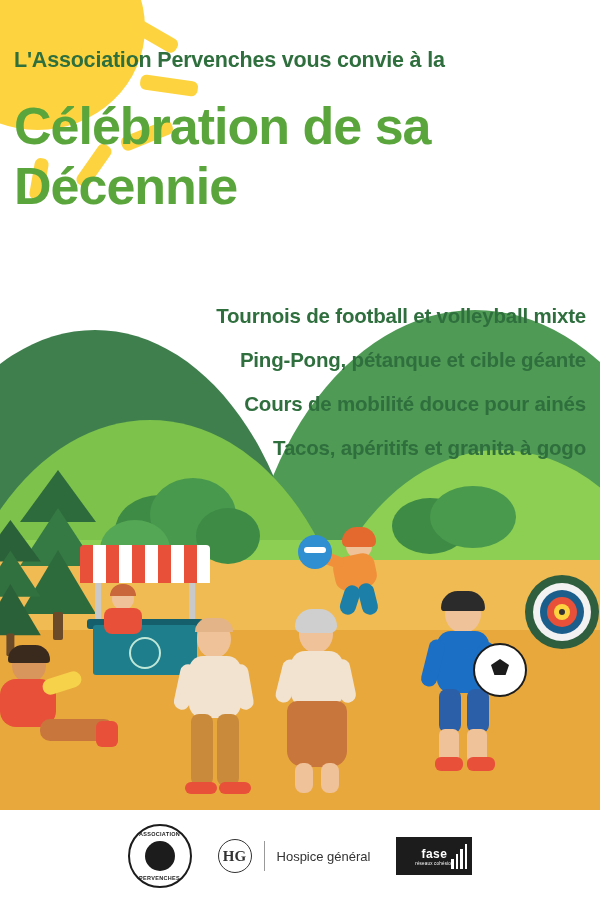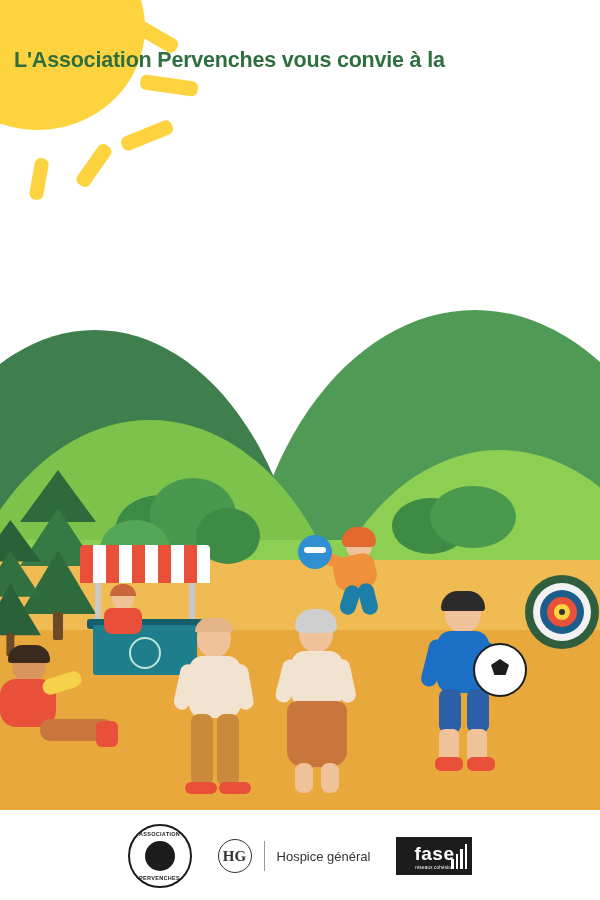--- a/index.html
+++ b/index.html
@@ -181,21 +181,21 @@
     display:flex; align-items:center; justify-content:center;
     font-size:15px; font-weight:bold; font-family:"Liberation Serif", serif;
   }
   .hg-sep { width:1px; height:30px; background:#999; }
   .hg-label { font-size:13px; color:#333; }
   .logo-fase {
     width:76px; height:38px; background:#1c1c1c; color:#ffffff;
     display:flex; flex-direction:column; align-items:center; justify-content:center;
     position:relative;
   }
-  .fase-main { font-size:19px; font-weight:bold; letter-spacing:0.5px; }
+  .fase-main { font-size:12px; font-weight:bold; letter-spacing:0.5px; }
   .fase-sub { font-size:4.5px; letter-spacing:0.2px; }
   .fase-bars { position:absolute; right:5px; top:7px; display:flex; gap:2px; align-items:flex-end; }
   .fase-bars i { display:block; width:2.5px; background:#fff; }
   .fb1{height:10px;} .fb2{height:15px;} .fb3{height:20px;} .fb4{height:25px;}
 
   
   .person { position:absolute; }
   .sh { position:absolute; }
 
   
@@ -352,20 +352,30 @@
     <div class="sh" style="left:0px; top:34px; width:56px; height:48px; border-radius:16px; background:#e8503a;"></div>
     <div class="sh" style="left:40px; top:74px; width:74px; height:22px; border-radius:10px; background:#c9763c;"></div>
     <div class="sh" style="left:96px; top:76px; width:22px; height:26px; border-radius:6px; background:#e8503a;"></div>
     <div class="sh" style="left:42px; top:30px; width:40px; height:16px; border-radius:8px; background:#f6d24a; transform:rotate(-18deg);"></div>
   </div>
 
   <div class="white-base"></div>
 
   <div class="text-layer">
     <div class="line-intro">L'Association Pervenches vous convie à la</div>
+    <div class="title-main">
+      <div>Célébration de sa</div>
+      <div>Décennie</div>
+    </div>
+    <ul class="activities">
+      <li>Tournois de football et volleyball mixte</li>
+      <li>Ping-Pong, pétanque et cible géante</li>
+      <li>Cours de mobilité douce pour ainés</li>
+      <li>Tacos, apéritifs et granita à gogo</li>
+    </ul>
   </div>
 
   <div class="footer">
     <div class="logo-assoc">
       <span class="top-text">ASSOCIATION</span>
       <span class="lion"></span>
       <span class="bot-text">PERVENCHES</span>
     </div>
 
     <div class="logo-hg">

